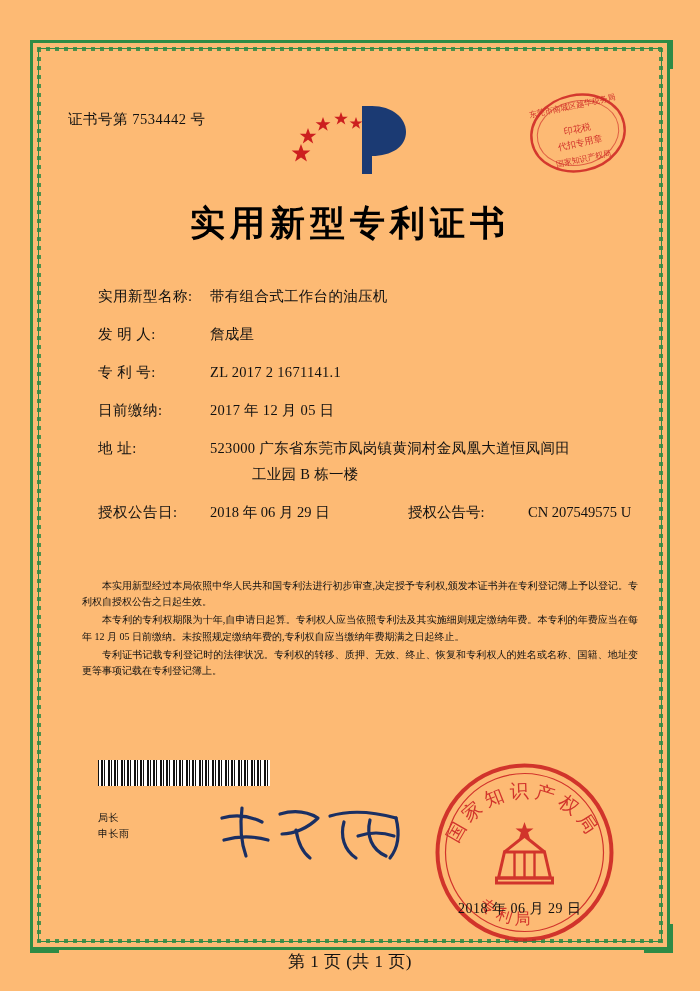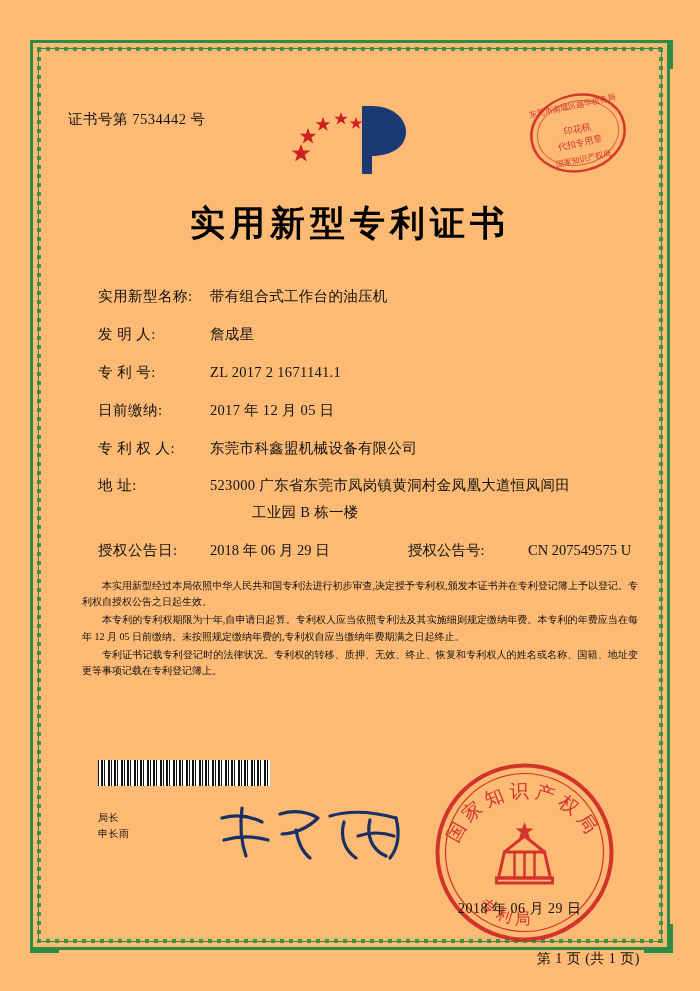--- a/index.html
+++ b/index.html
@@ -221,22 +221,22 @@
     font-size: 14px;
     color: #111;
     letter-spacing: .5px;
   }
 
   .footer {
     position: absolute;
     left: 0;
     top: 880px;
     width: 580px;
-    text-align: right;
-    font-size: 14px;
+    text-align: center;
+    font-size: 17px;
     letter-spacing: .5px;
   }
 </style>
 </head>
 <body>
 
 <div class="page">
 
   <div class="border-pattern"></div>
   <div class="border-outer"></div>
@@ -297,24 +297,20 @@
       <div class="row">
         <div class="lbl">专  利  号:</div>
         <div class="val">ZL 2017 2 1671141.1</div>
       </div>
 
       <div class="row">
         <div class="lbl">日前缴纳:</div>
         <div class="val">2017 年 12 月 05 日</div>
       </div>
 
-      <div class="row">
-        <div class="lbl">专  利  权  人:</div>
-        <div class="val">东莞市科鑫盟机械设备有限公司</div>
-      </div>
 
       <div class="row">
         <div class="lbl">地        址:</div>
         <div class="val">
           <span>523000  广东省东莞市凤岗镇黄洞村金凤凰大道恒凤阊田</span>
           <span class="line2">工业园 B 栋一楼</span>
         </div>
       </div>
 
       <div class="row split">

